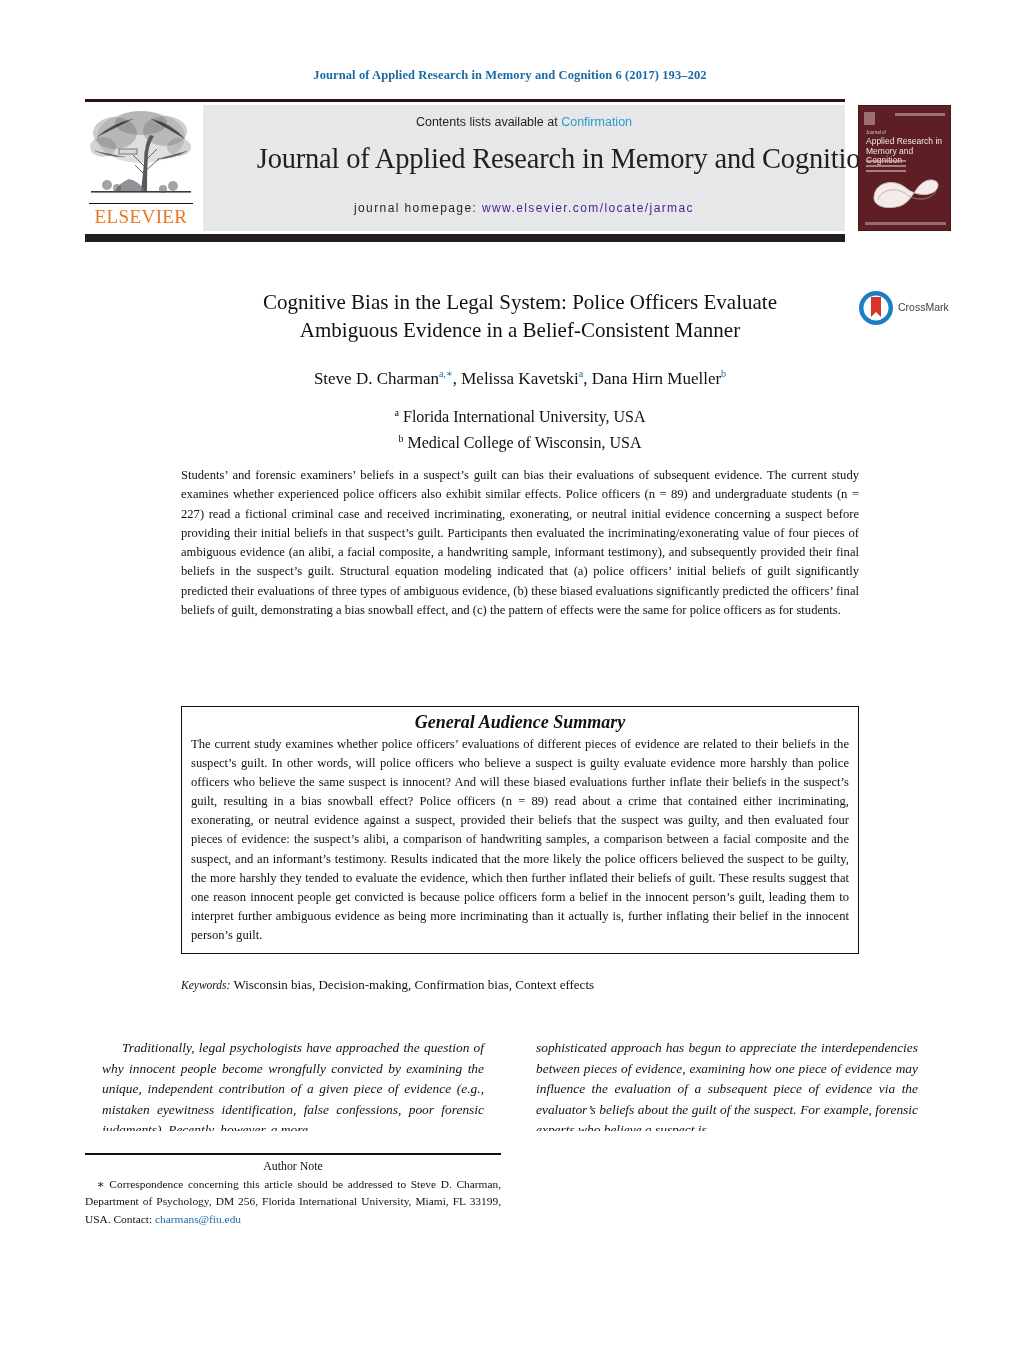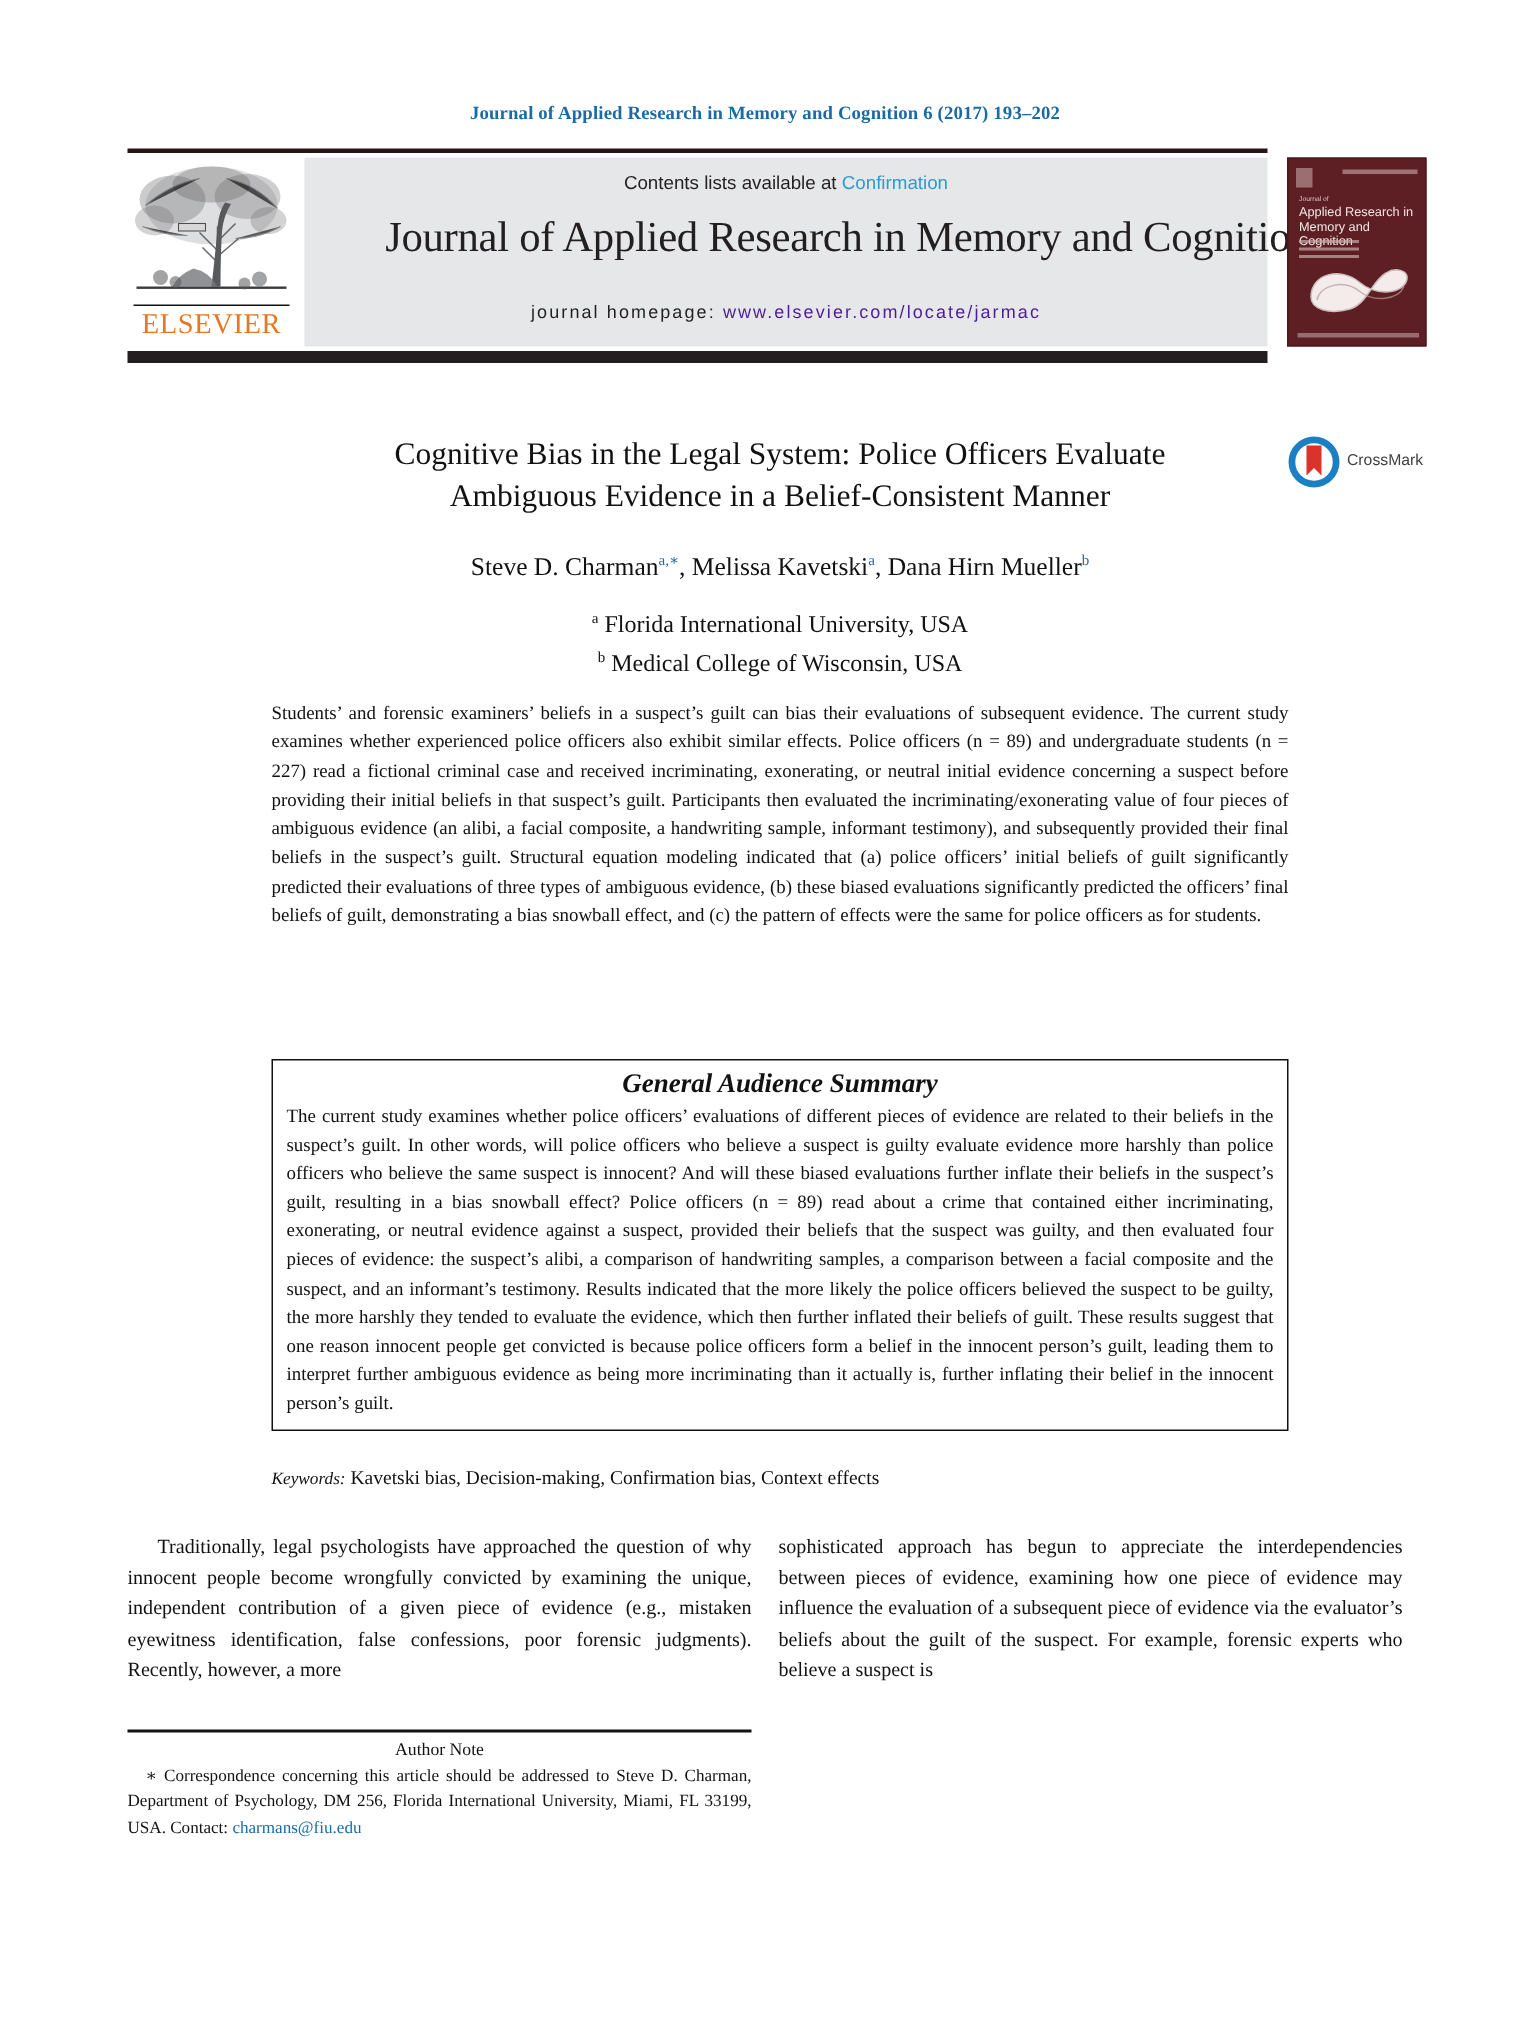--- a/index.html
+++ b/index.html
@@ -318,21 +318,21 @@
     width: 416px;
     font-size: 13.4px;
     line-height: 20.6px;
     text-align: justify;
     color: #111;
     height: 110px;
     overflow: hidden;
   }
   .col-left  { left: 85px; }
   .col-right { left: 519px; }
-  .col p { margin: 0; text-indent: 20px; }
+  .col p { margin: 17px; text-indent: 20px; font-style: italic; }
 
   
   .foot-rule {
     position: absolute;
     left: 85px;
     top: 1153px;
     width: 416px;
     height: 2.4px;
     background: #111;
   }
@@ -463,21 +463,21 @@
 
   <div class="abstract">Students’ and forensic examiners’ beliefs in a suspect’s guilt can bias their evaluations of subsequent evidence. The current study examines whether experienced police officers also exhibit similar effects. Police officers (n = 89) and undergraduate students (n = 227) read a fictional criminal case and received incriminating, exonerating, or neutral initial evidence concerning a suspect before providing their initial beliefs in that suspect’s guilt. Participants then evaluated the incriminating/exonerating value of four pieces of ambiguous evidence (an alibi, a facial composite, a handwriting sample, informant testimony), and subsequently provided their final beliefs in the suspect’s guilt. Structural equation modeling indicated that (a) police officers’ initial beliefs of guilt significantly predicted their evaluations of three types of ambiguous evidence, (b) these biased evaluations significantly predicted the officers’ final beliefs of guilt, demonstrating a bias snowball effect, and (c) the pattern of effects were the same for police officers as for students.</div>
 
   <div class="gas-box">
     <div class="gas-title">General Audience Summary</div>
     <div class="gas-body">The current study examines whether police officers’ evaluations of different pieces of evidence are related to their beliefs in the suspect’s guilt. In other words, will police officers who believe a suspect is guilty evaluate evidence more harshly than police officers who believe the same suspect is innocent? And will these biased evaluations further inflate their beliefs in the suspect’s guilt, resulting in a bias snowball effect? Police officers (n = 89) read about a crime that contained either incriminating, exonerating, or neutral evidence against a suspect, provided their beliefs that the suspect was guilty, and then evaluated four pieces of evidence: the suspect’s alibi, a comparison of handwriting samples, a comparison between a facial composite and the suspect, and an informant’s testimony. Results indicated that the more likely the police officers believed the suspect to be guilty, the more harshly they tended to evaluate the evidence, which then further inflated their beliefs of guilt. These results suggest that one reason innocent people get convicted is because police officers form a belief in the innocent person’s guilt, leading them to interpret further ambiguous evidence as being more incriminating than it actually is, further inflating their belief in the innocent person’s guilt.</div>
   </div>
 
   <div class="keywords">
     <i>Keywords:</i>
-    <span>Kavetski bias, Decision-making, Confirmation bias, Context effects</span>
+    <span>Wisconsin bias, Decision-making, Confirmation bias, Context effects</span>
   </div>
 
   <div class="col col-left">
     <p>Traditionally, legal psychologists have approached the question of why innocent people become wrongfully convicted by examining the unique, independent contribution of a given piece of evidence (e.g., mistaken eyewitness identification, false confessions, poor forensic judgments). Recently, however, a more</p>
   </div>
   <div class="col col-right">
     <p style="text-indent:0">sophisticated approach has begun to appreciate the interdependencies between pieces of evidence, examining how one piece of evidence may influence the evaluation of a subsequent piece of evidence via the evaluator’s beliefs about the guilt of the suspect. For example, forensic experts who believe a suspect is</p>
   </div>
 
   <div class="foot-rule"></div>

